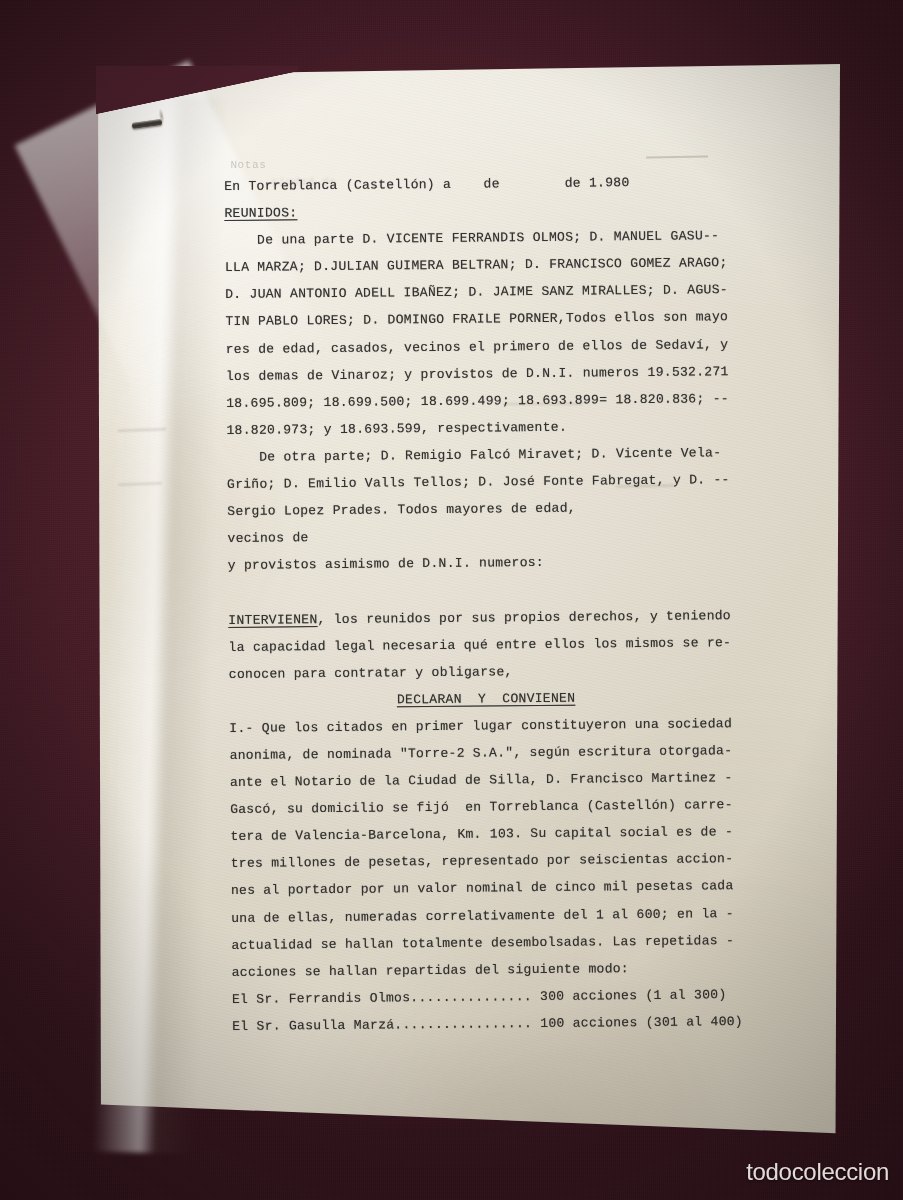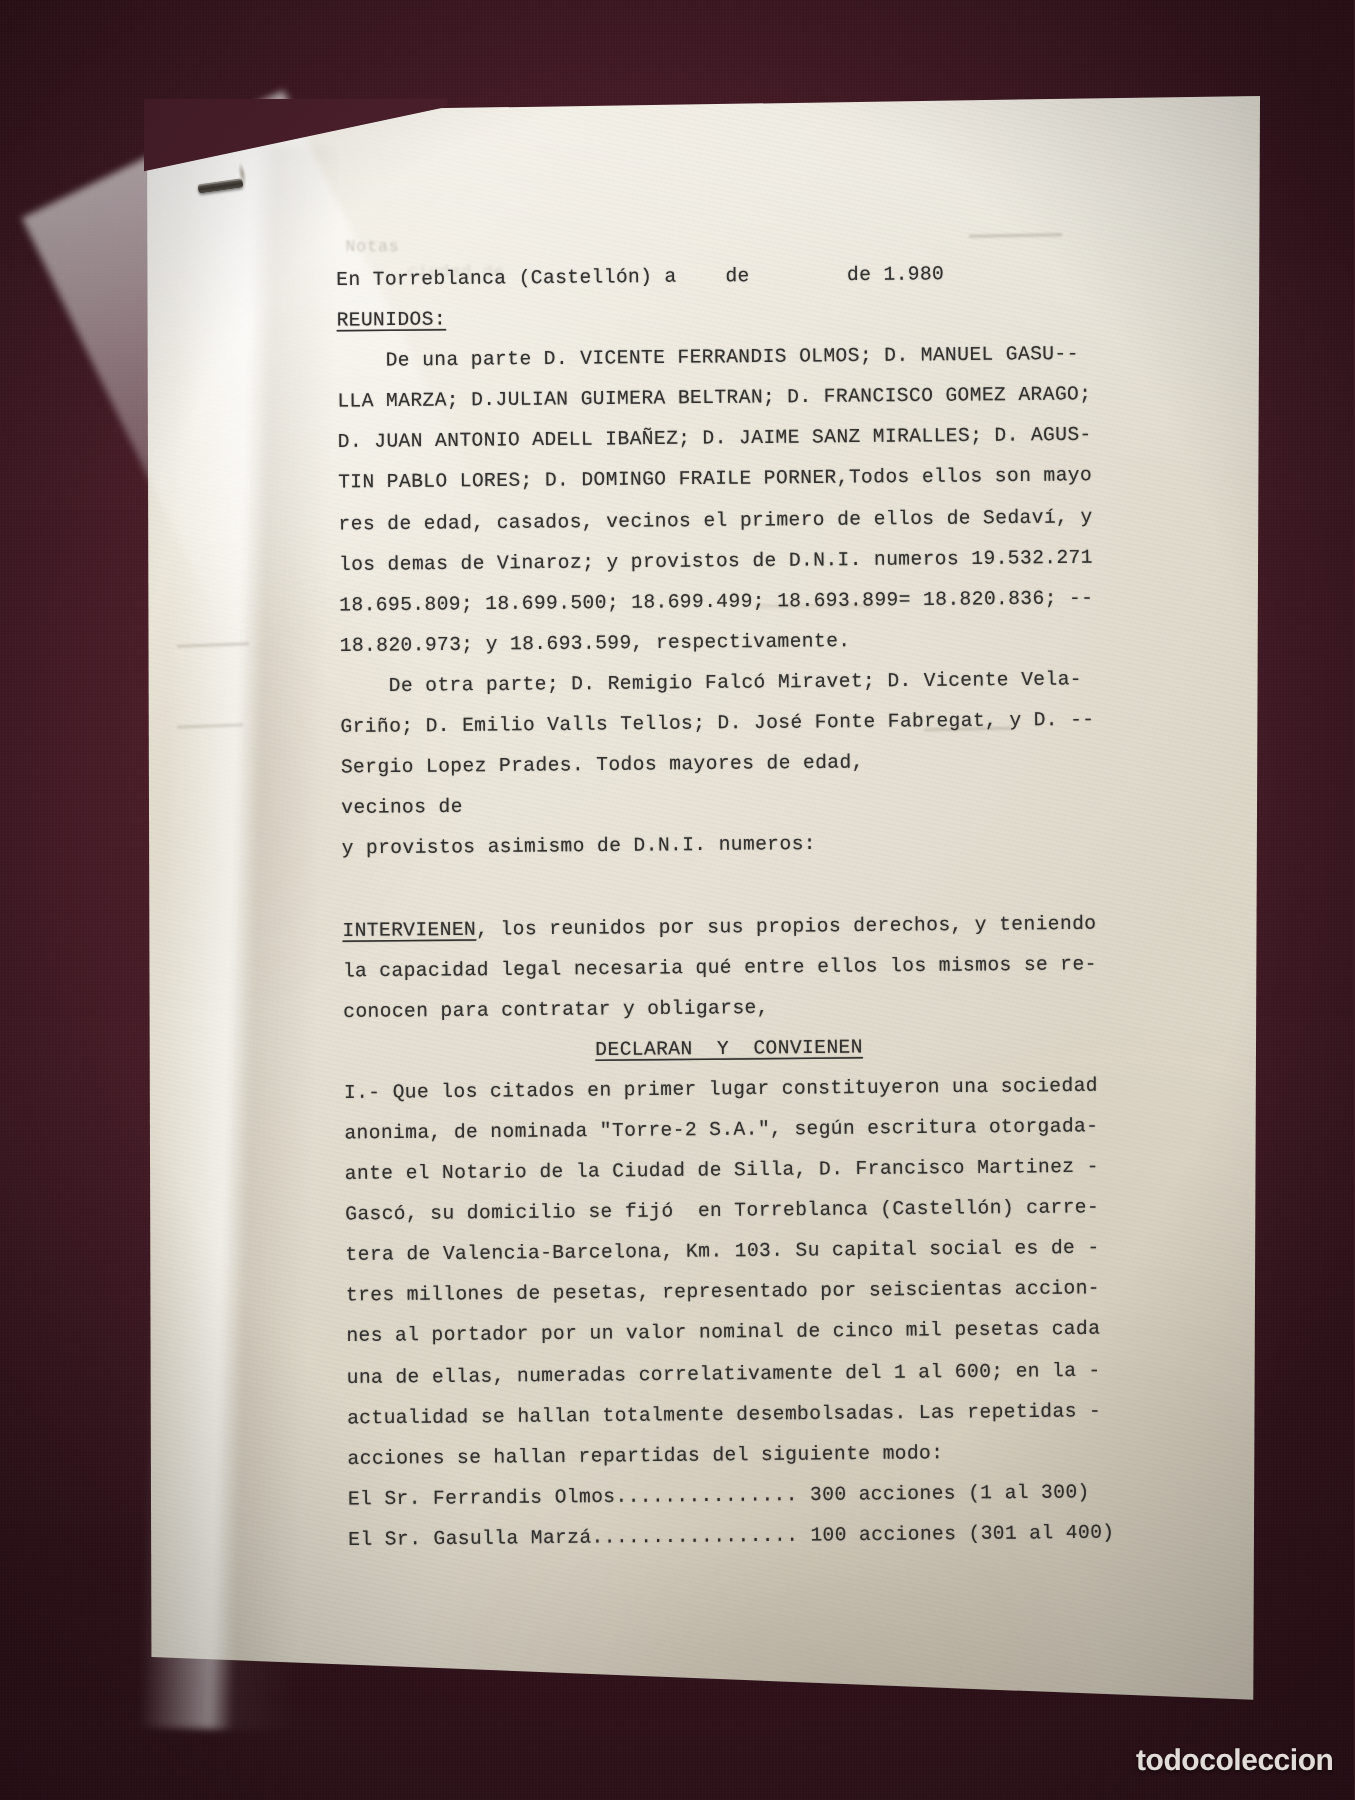--- a/index.html
+++ b/index.html
@@ -130,21 +130,21 @@
     opacity:.93;
   }
   .ln.u > span.uu{ text-decoration:underline; text-underline-offset:2.5px; }
   .ln.center{ text-align:center; padding-right:14%; }
   .ln.gap{ height:27.1px; }
 
   
   #watermark{
     position:absolute;right:14px;bottom:14px;
     font-family:"Liberation Sans", sans-serif;
-    font-weight:bold;font-size:20px;letter-spacing:-.3px;
+    font-weight:normal;font-size:24px;letter-spacing:-.3px;
     color:#f2eeea;opacity:.92;
     text-shadow:0 1px 3px rgba(0,0,0,.65);
   }
 
   
   #vignette{
     position:absolute;inset:0;pointer-events:none;
     background:radial-gradient(ellipse 78% 72% at 50% 45%, rgba(0,0,0,0) 55%, rgba(0,0,0,.30) 100%);
   }
 </style>

